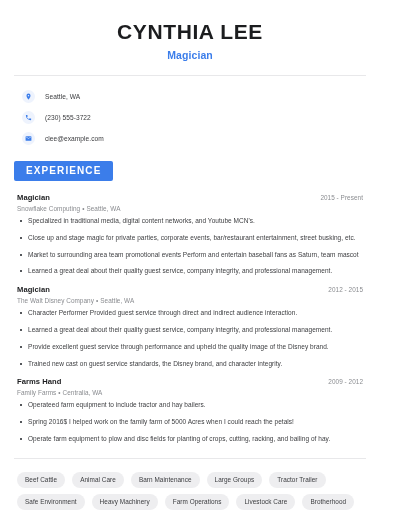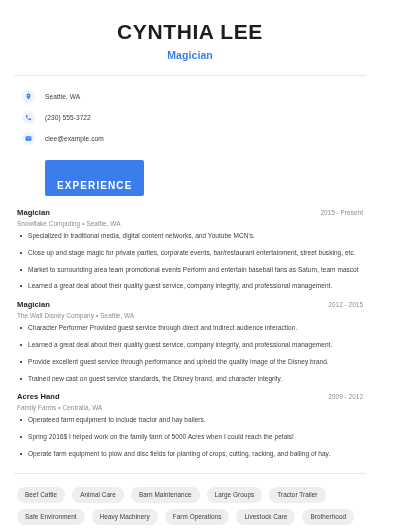--- a/index.html
+++ b/index.html
@@ -77,23 +77,22 @@
 
   
   .section { margin-top: 12px; }
   .section-badge {
     display: inline-block;
     background: #3b7dea;
     color: #ffffff;
     font-size: 10px;
     font-weight: bold;
     letter-spacing: 1.1px;
-    padding: 20px 12px 5px 12px;
+    padding: 4px 12px 5px 12px;
     border-radius: 2px;
-    margin-left: 31px;
   }
 
   
   .exp-list { padding: 0 3px; margin-top: 12px; }
   .exp-item { margin-bottom: 9px; }
   .exp-head {
     display: flex;
     justify-content: space-between;
     align-items: baseline;
   }
@@ -225,21 +224,21 @@
         <ul class="bullets">
           <li>Character Performer Provided guest service through direct and indirect audience interaction.</li>
           <li>Learned a great deal about their quality guest service, company integrity, and professional management.</li>
           <li>Provide excellent guest service through performance and upheld the quality image of the Disney brand.</li>
           <li>Trained new cast on guest service standards, the Disney brand, and character integrity.</li>
         </ul>
       </div>
 
       <div class="exp-item">
         <div class="exp-head">
-          <span class="exp-role">Acres Hand</span>
+          <span class="exp-role">Farms Hand</span>
           <span class="exp-dates">2009 - 2012</span>
         </div>
         <div class="exp-sub"><span>Family Farms</span><span class="sep">•</span><span>Centralia, WA</span></div>
         <ul class="bullets">
           <li>Operateed farm equipment to include tractor and hay bailers.</li>
           <li>Spring 2016$ I helped work on the family farm of 5000 Acres when I could reach the petals!</li>
           <li>Operate farm equipment to plow and disc fields for planting of crops, cutting, racking, and bailing of hay.</li>
         </ul>
       </div>
 

